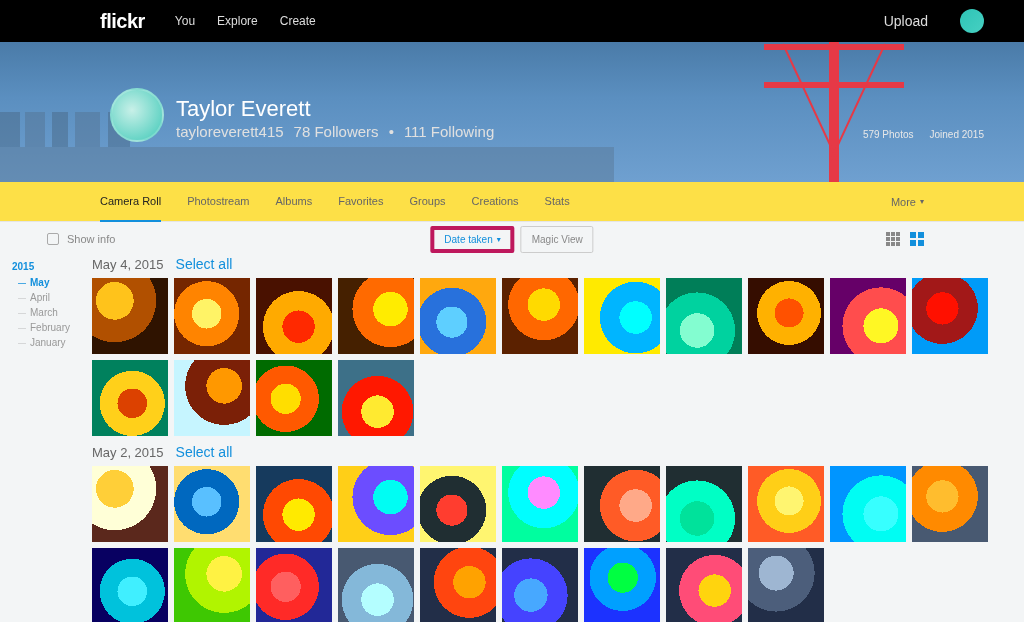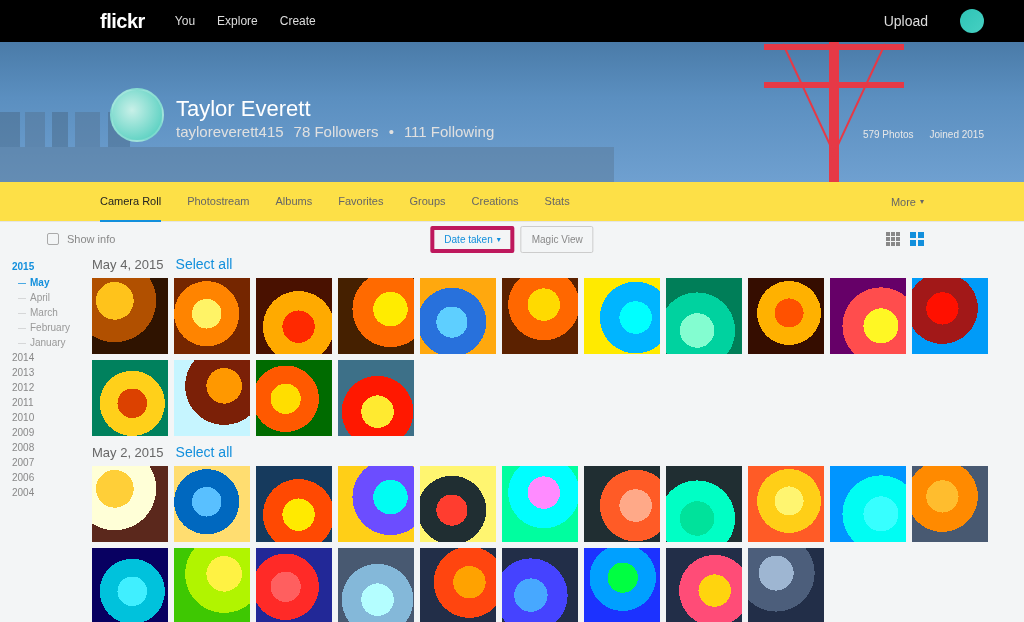--- a/index.html
+++ b/index.html
@@ -142,32 +142,20 @@
 <div class="content">
   <div class="yearnav">
     <div class="year">2015</div>
     <div id="months">
         <div class="month active">May</div>
         <div class="month">April</div>
         <div class="month">March</div>
         <div class="month">February</div>
         <div class="month">January</div>
       </div>
-    <div id="years">
-        <div class="y">2014</div>
-        <div class="y">2013</div>
-        <div class="y">2012</div>
-        <div class="y">2011</div>
-        <div class="y">2010</div>
-        <div class="y">2009</div>
-        <div class="y">2008</div>
-        <div class="y">2007</div>
-        <div class="y">2006</div>
-        <div class="y">2004</div>
-      </div>
   </div>
   <div class="roll" id="roll">
       <div class="dategroup">
         <div class="datehead">
           <span class="date">May 4, 2015</span>
           <span class="sel">Select all</span>
         </div>
         <div class="thumbs">
           <div class="thumb" style="background: radial-gradient(circle at 30% 30%, rgb(245, 193, 108) 0px, rgb(245, 193, 108) 25%, rgb(139, 90, 43) 25%, rgb(139, 90, 43) 55%, rgb(45, 31, 20) 55%, rgb(45, 31, 20) 100%);"></div>
           <div class="thumb" style="background: radial-gradient(circle at 43% 47%, rgb(255, 232, 161) 0px, rgb(255, 232, 161) 25%, rgb(201, 138, 61) 25%, rgb(201, 138, 61) 55%, rgb(91, 51, 23) 55%, rgb(91, 51, 23) 100%);"></div>

